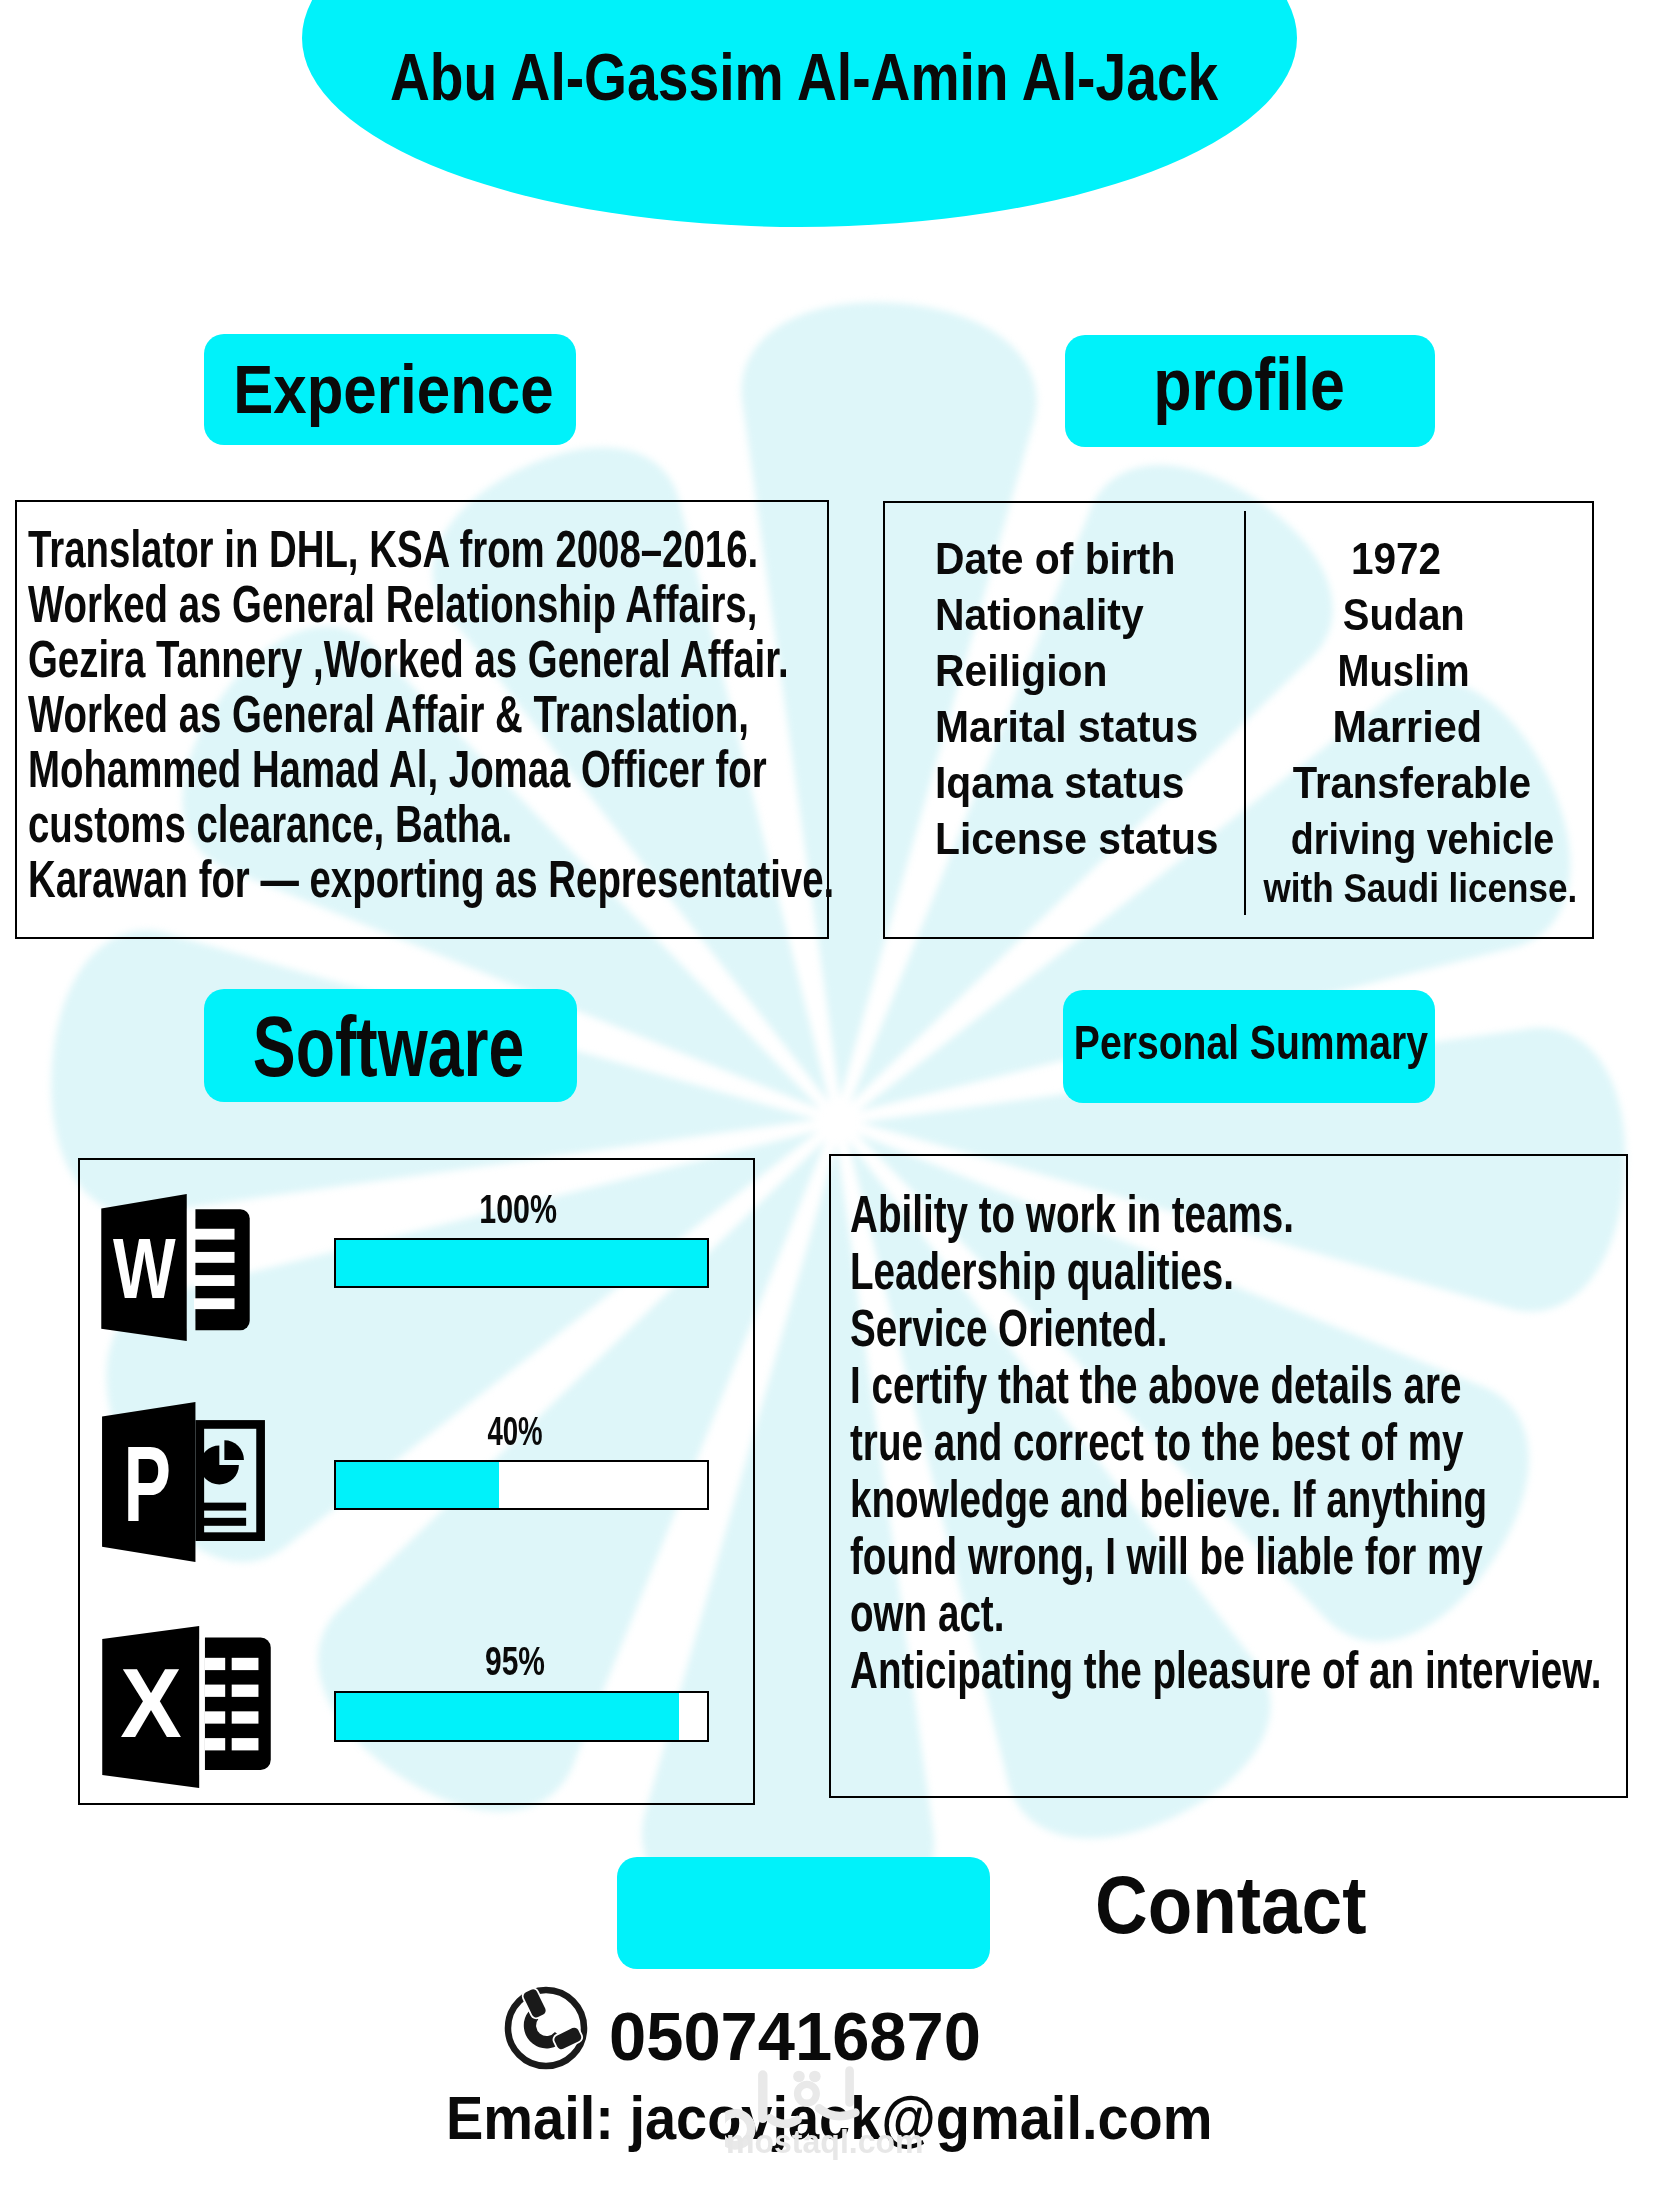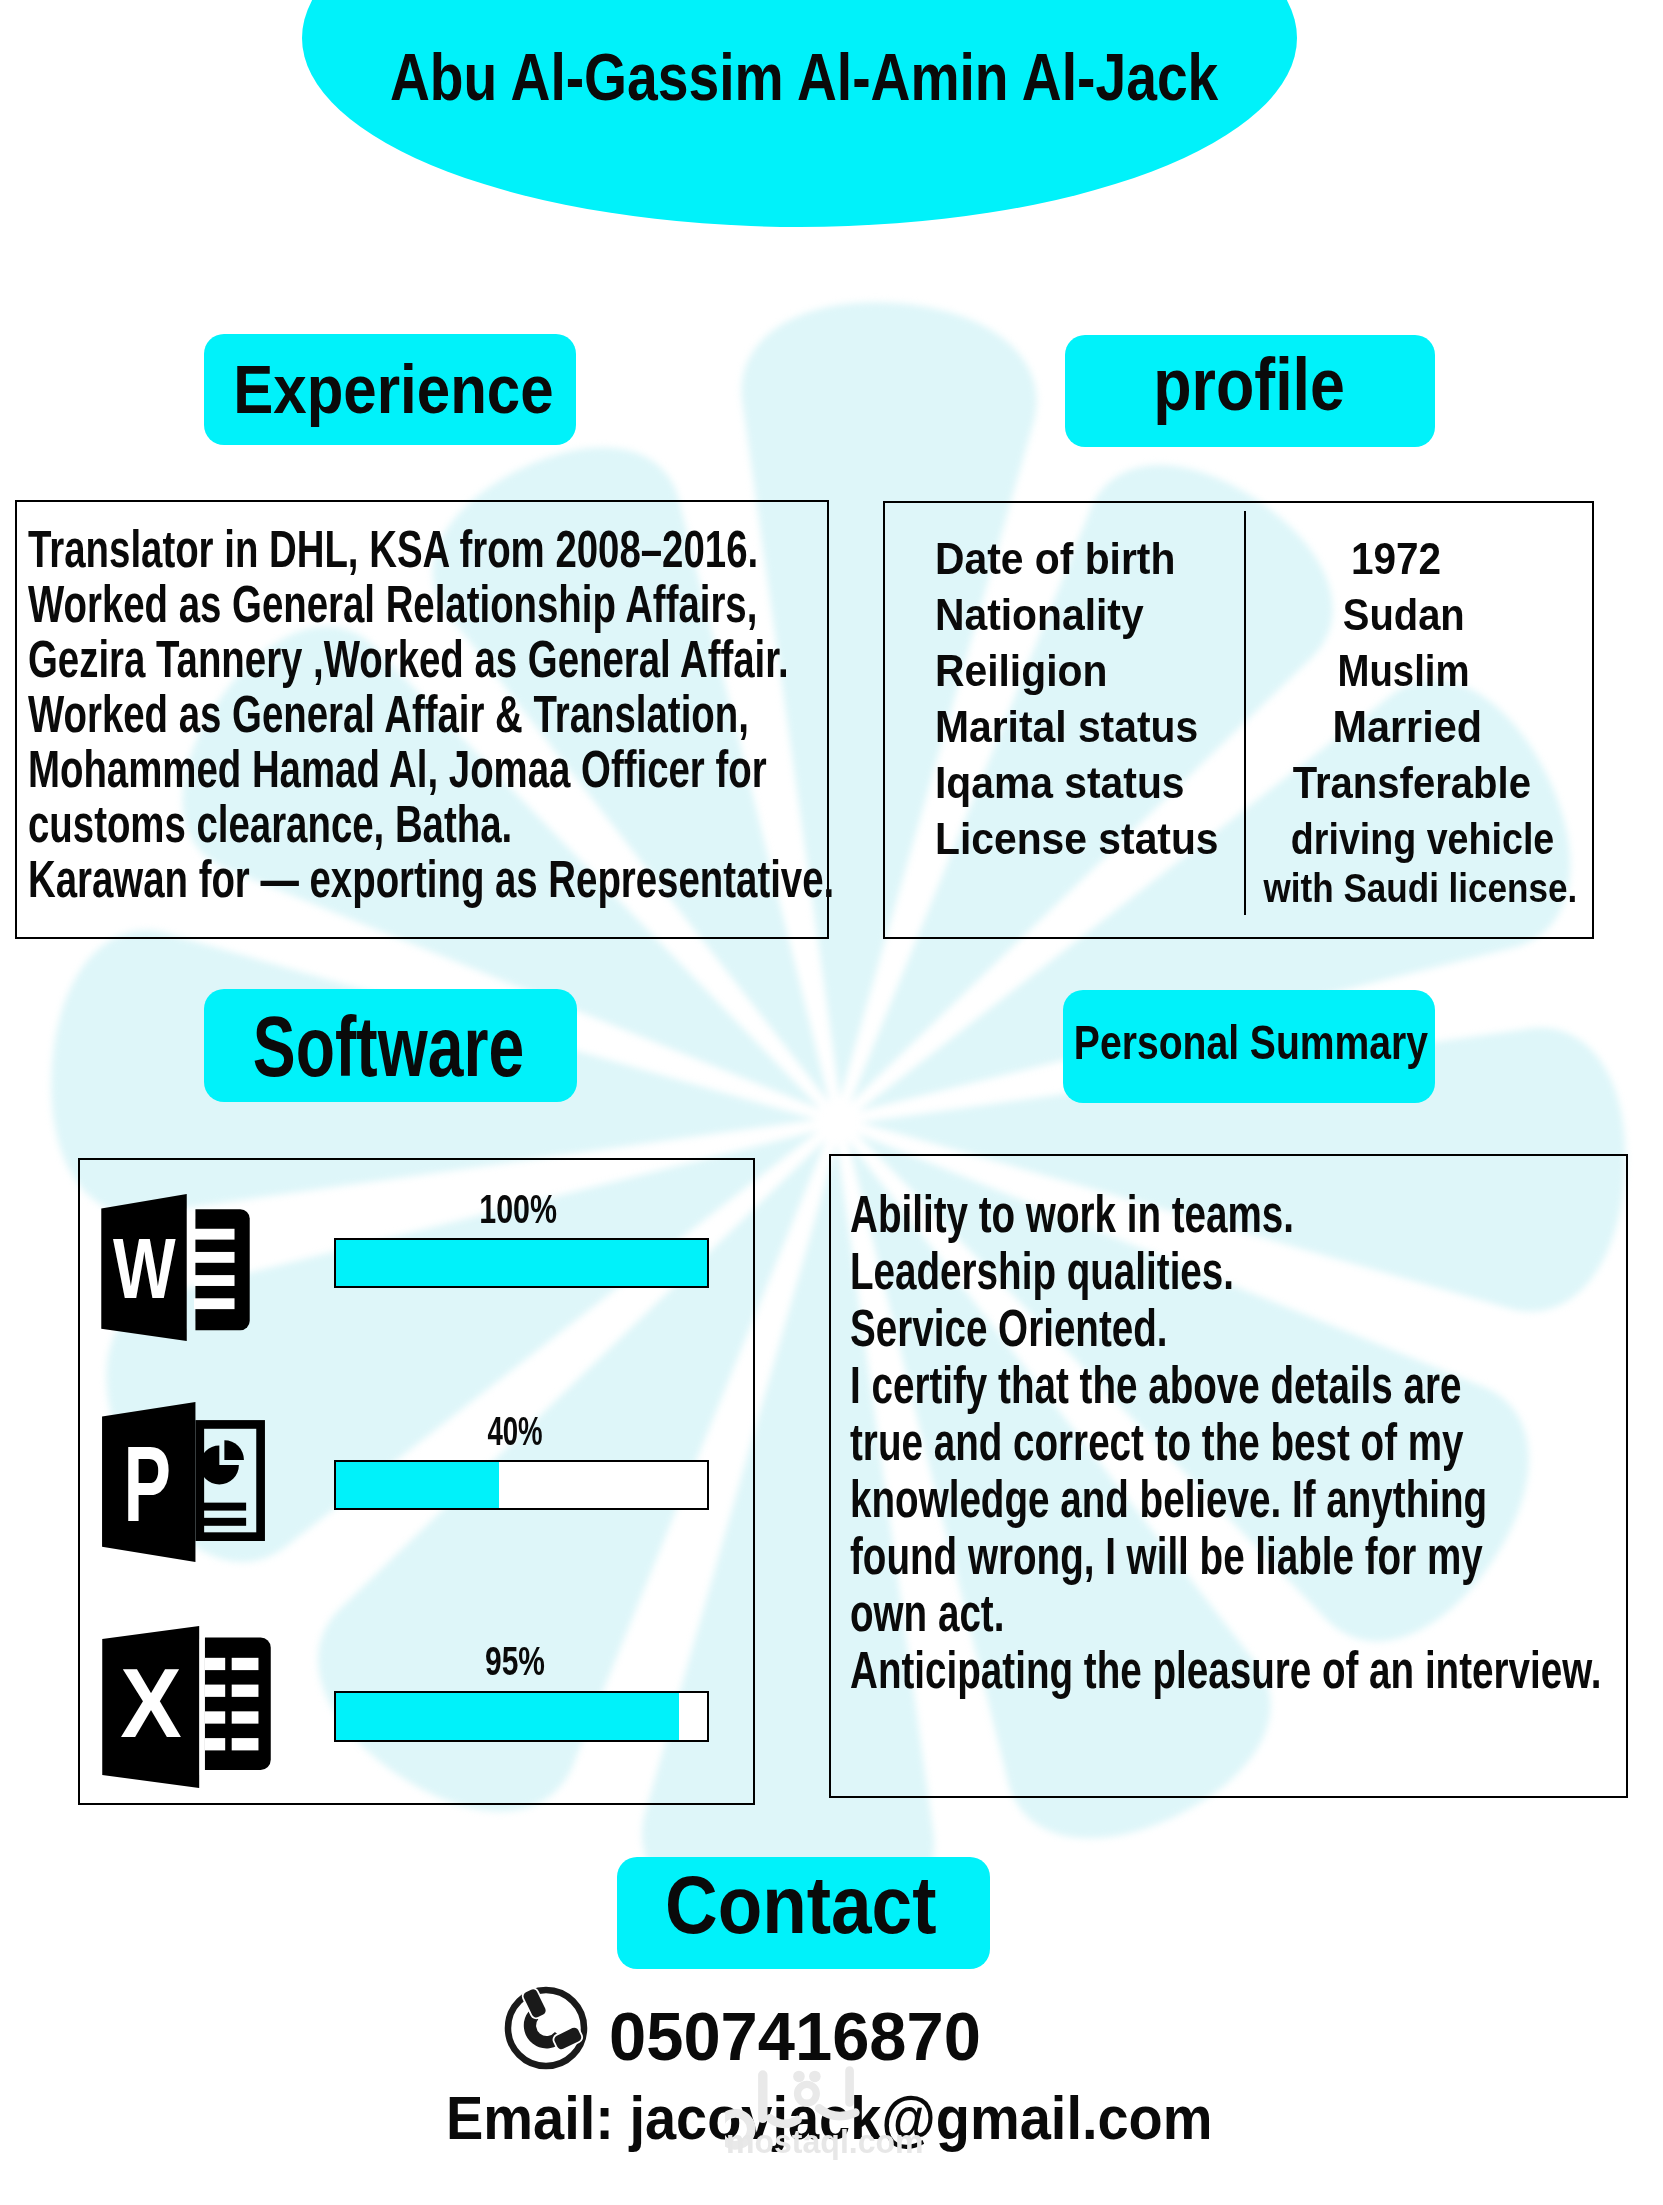--- a/index.html
+++ b/index.html
@@ -34,21 +34,21 @@
 <div class="ct" style="left:224px;top:44px;width:1160px;font-size:66px;line-height:66px;text-decoration:underline;"><span style="transform:scaleX(0.8366);">Abu Al-Gassim Al-Amin Al-Jack</span></div>
 <div class="btn" style="left:204px;top:334px;width:372px;height:111px;"></div>
 <div class="btn" style="left:1065px;top:335px;width:370px;height:112px;"></div>
 <div class="btn" style="left:204px;top:989px;width:373px;height:113px;"></div>
 <div class="btn" style="left:1063px;top:990px;width:372px;height:113px;"></div>
 <div class="btn" style="left:617px;top:1857px;width:373px;height:112px;"></div>
 <div class="ct" style="left:-187px;top:355px;width:1160px;font-size:68px;line-height:68px;"><span style="transform:scaleX(0.883);">Experience</span></div>
 <div class="ct" style="left:669px;top:348px;width:1160px;font-size:74px;line-height:74px;"><span style="transform:scaleX(0.848);">profile</span></div>
 <div class="ct" style="left:-192px;top:1004px;width:1160px;font-size:85px;line-height:85px;"><span style="transform:scaleX(0.756);">Software</span></div>
 <div class="ct" style="left:671px;top:1018px;width:1160px;font-size:49px;line-height:49px;"><span style="transform:scaleX(0.798);">Personal Summary</span></div>
-<div class="ct" style="left:221px;top:1865px;width:1160px;font-size:81px;line-height:81px;"><span style="transform:scaleX(0.9);">Contact</span></div>
+<div class="ct" style="left:221px;top:1865px;width:1160px;font-size:81px;line-height:81px;text-align:right;"><span style="transform:scaleX(0.9);">Contact</span></div>
 <div class="box" style="left:14.5px;top:500px;width:810px;height:435px;"></div>
 <div class="box" style="left:883px;top:501px;width:707px;height:434px;"></div>
 <div class="abs" style="left:1244px;top:511px;width:1.8px;height:404px;background:#000;"></div>
 <div class="box" style="left:78px;top:1158px;width:673px;height:643px;"></div>
 <div class="box" style="left:829px;top:1154px;width:795px;height:640px;"></div>
 <div class="lt" style="left:28px;top:522px;font-size:51px;line-height:55px;transform:scaleX(0.7525);">Translator in DHL, KSA from 2008–2016.<br>Worked as General Relationship Affairs,<br>Gezira Tannery ,Worked as General Affair.<br>Worked as General Affair &amp; Translation,<br>Mohammed Hamad Al, Jomaa Officer for<br>customs clearance, Batha.<br>Karawan for — exporting as Representative.</div>
 <div class="lt" style="left:935px;top:531px;font-size:45px;line-height:56px;transform:scaleX(0.907);">Date of birth<br>Nationality<br>Reiligion<br>Marital status<br>Iqama status<br>License status</div>
 <div class="ct" style="left:840px;top:531px;width:1160px;font-size:45px;line-height:56px;">
     <div><span style="display:inline-block;transform:scaleX(0.9);position:relative;left:-24px;">1972</span></div>
     <div><span style="display:inline-block;transform:scaleX(0.887);position:relative;left:-16.3px;">Sudan</span></div>

